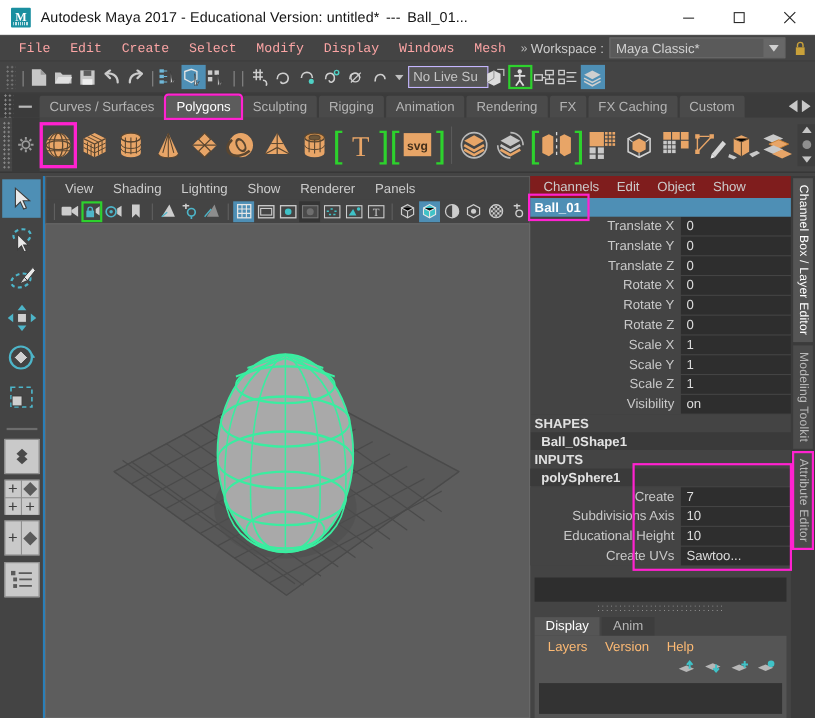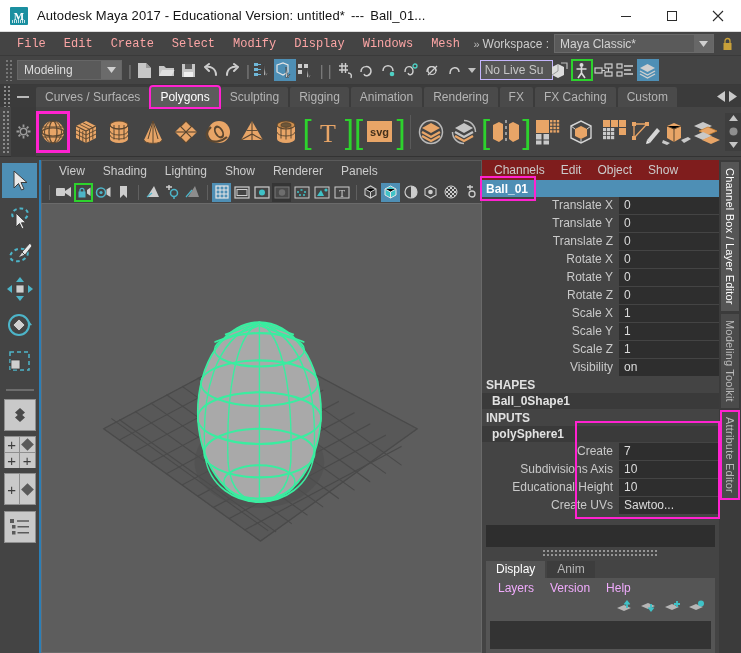--- a/index.html
+++ b/index.html
@@ -159,21 +159,21 @@
   .spacer-dark{ height:22px; background:#2e2e2e; margin:10px 4px 0 4px;}
   .dragdots{ height:8px; margin:2px 60px;
     background-image: radial-gradient(#9a9a9a 0.7px, transparent 0.8px);
     background-size:4px 4px; }
   .layertabs{ display:flex; align-items:flex-end; height:19px; padding-left:4px;}
   .ltab{ height:17px; line-height:17px; padding:0 10px; font-size:12px; color:#b6b6b6;
     background:#3d3d3d; margin-right:2px;}
   .ltab.active{ background:#555; color:#fff; }
   .layerbody{ background:#555; flex:1; display:flex; flex-direction:column; margin:0 4px 0 4px;}
   .layermenu{ height:19px; display:flex; align-items:center; padding-left:4px;}
-  .layermenu .lm{ font-size:12px; color:#f0abfc; padding:0 8px;}
+  .layermenu .lm{ font-size:12px; color:#fdba74; padding:0 8px;}
   .layericons{ height:22px; display:flex; align-items:center; justify-content:flex-end; padding-right:10px; gap:7px;}
   .layerlist{ flex:1; background:#333; margin:2px 4px 4px 4px;}
 
   
   .vtabs{ width:22px; background:#3b3b3b; display:flex; flex-direction:column; align-items:center; padding-top:2px;}
   .vtab{ writing-mode:vertical-rl; font-size:11px; color:#b9b9b9; background:#4b4b4b;
     padding:6px 3px; margin-bottom:3px; letter-spacing:.2px; }
   .vtab.sel{ color:#ffffff; background:#555; }
   .vtab.hl{ outline:2px solid #ff22d0; outline-offset:-1px; }
 </style>
@@ -231,28 +231,20 @@
         <svg width="11" height="14" viewBox="0 0 11 14">
           <path d="M3 6 V4 a2.5 2.5 0 0 1 5 0 V6" fill="none" stroke="#c9a13a" stroke-width="1.3"></path>
           <rect x="1.5" y="6" width="8" height="7" fill="#c9a13a"></rect>
         </svg>
       </div>
     </div>
   </div>
 
   <div class="statusline">
     <div class="gripdots"></div>
-    <div class="mode-combo">
-      <span>Modeling</span>
-      <div class="dd">
-        <svg width="9" height="6" viewBox="0 0 9 6">
-            <path d="M0 0 L9 0 L4.5 6 Z" fill="#d0d0d0"></path>
-          </svg>
-      </div>
-    </div>
     <div class="sep-paren">|</div>
 
     <div class="sicon">
       <svg width="15" height="17" viewBox="0 0 15 17">
           <path d="M1 1 H9 L14 6 V16 H1 Z" fill="#c7c7c7"></path>
           <path d="M9 1 V6 H14" fill="#9a9a9a"></path>
         </svg>
     </div>
     <div class="sicon">
       <svg width="17" height="15" viewBox="0 0 17 15">

